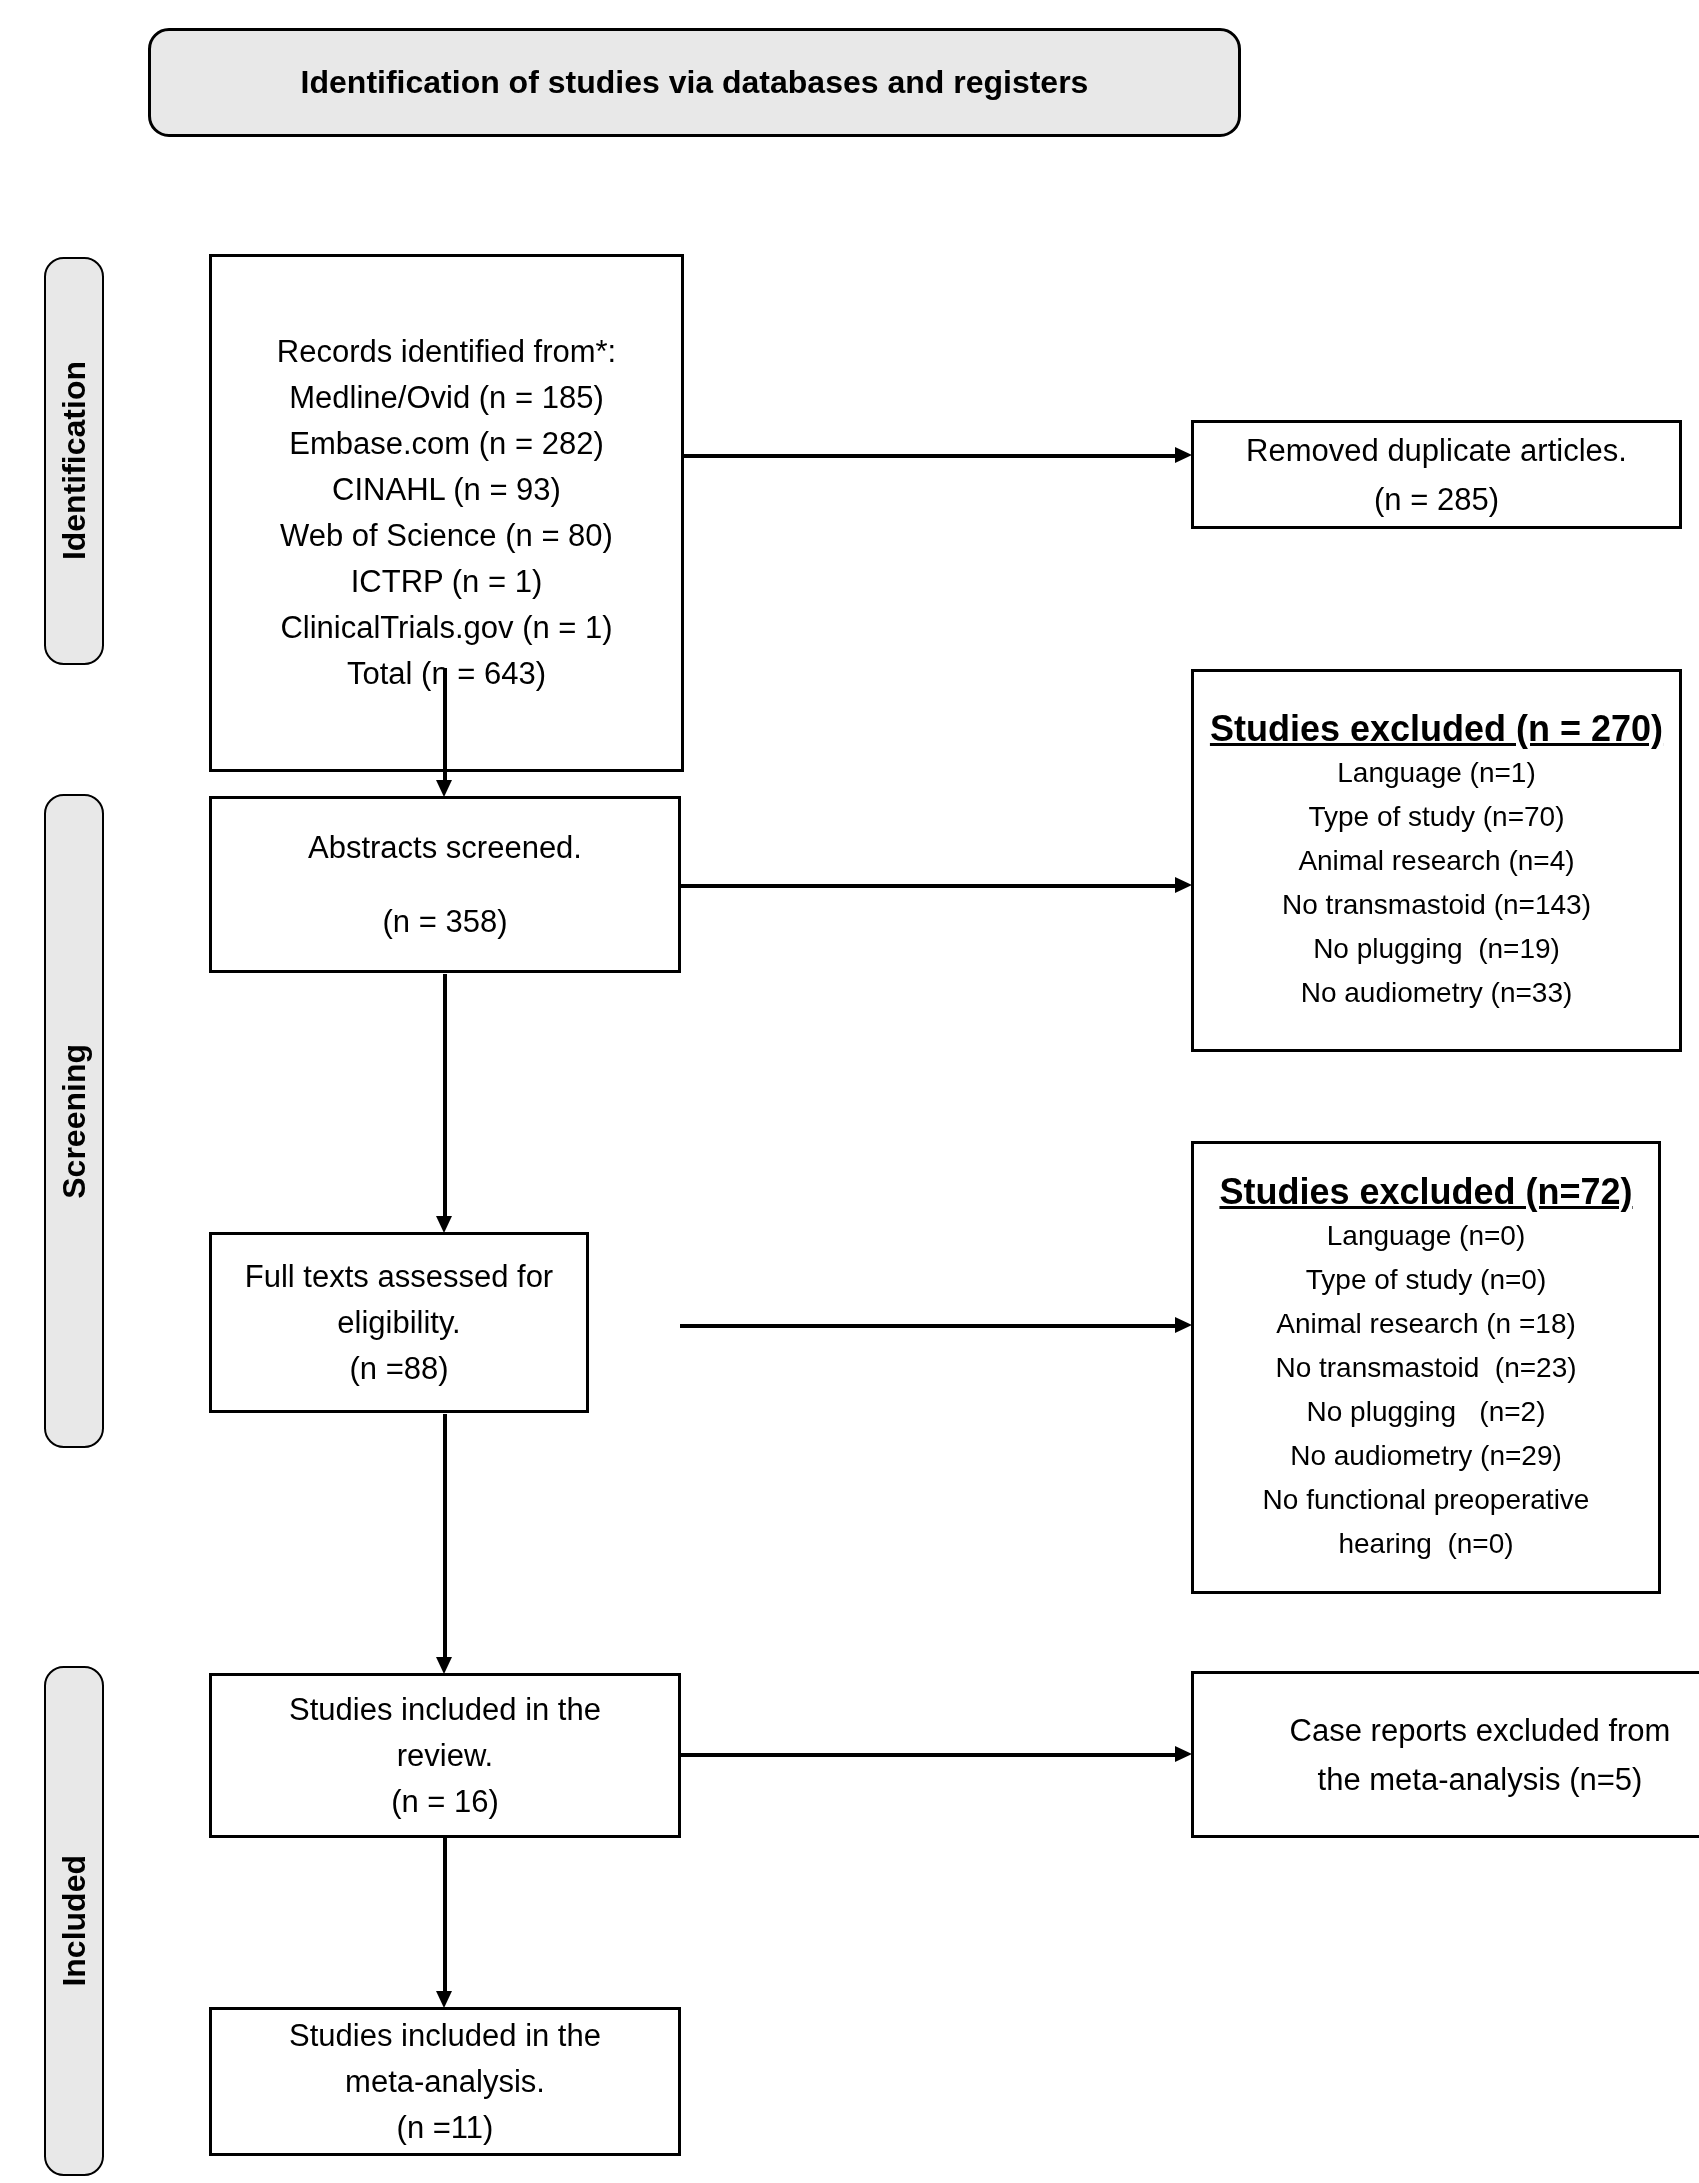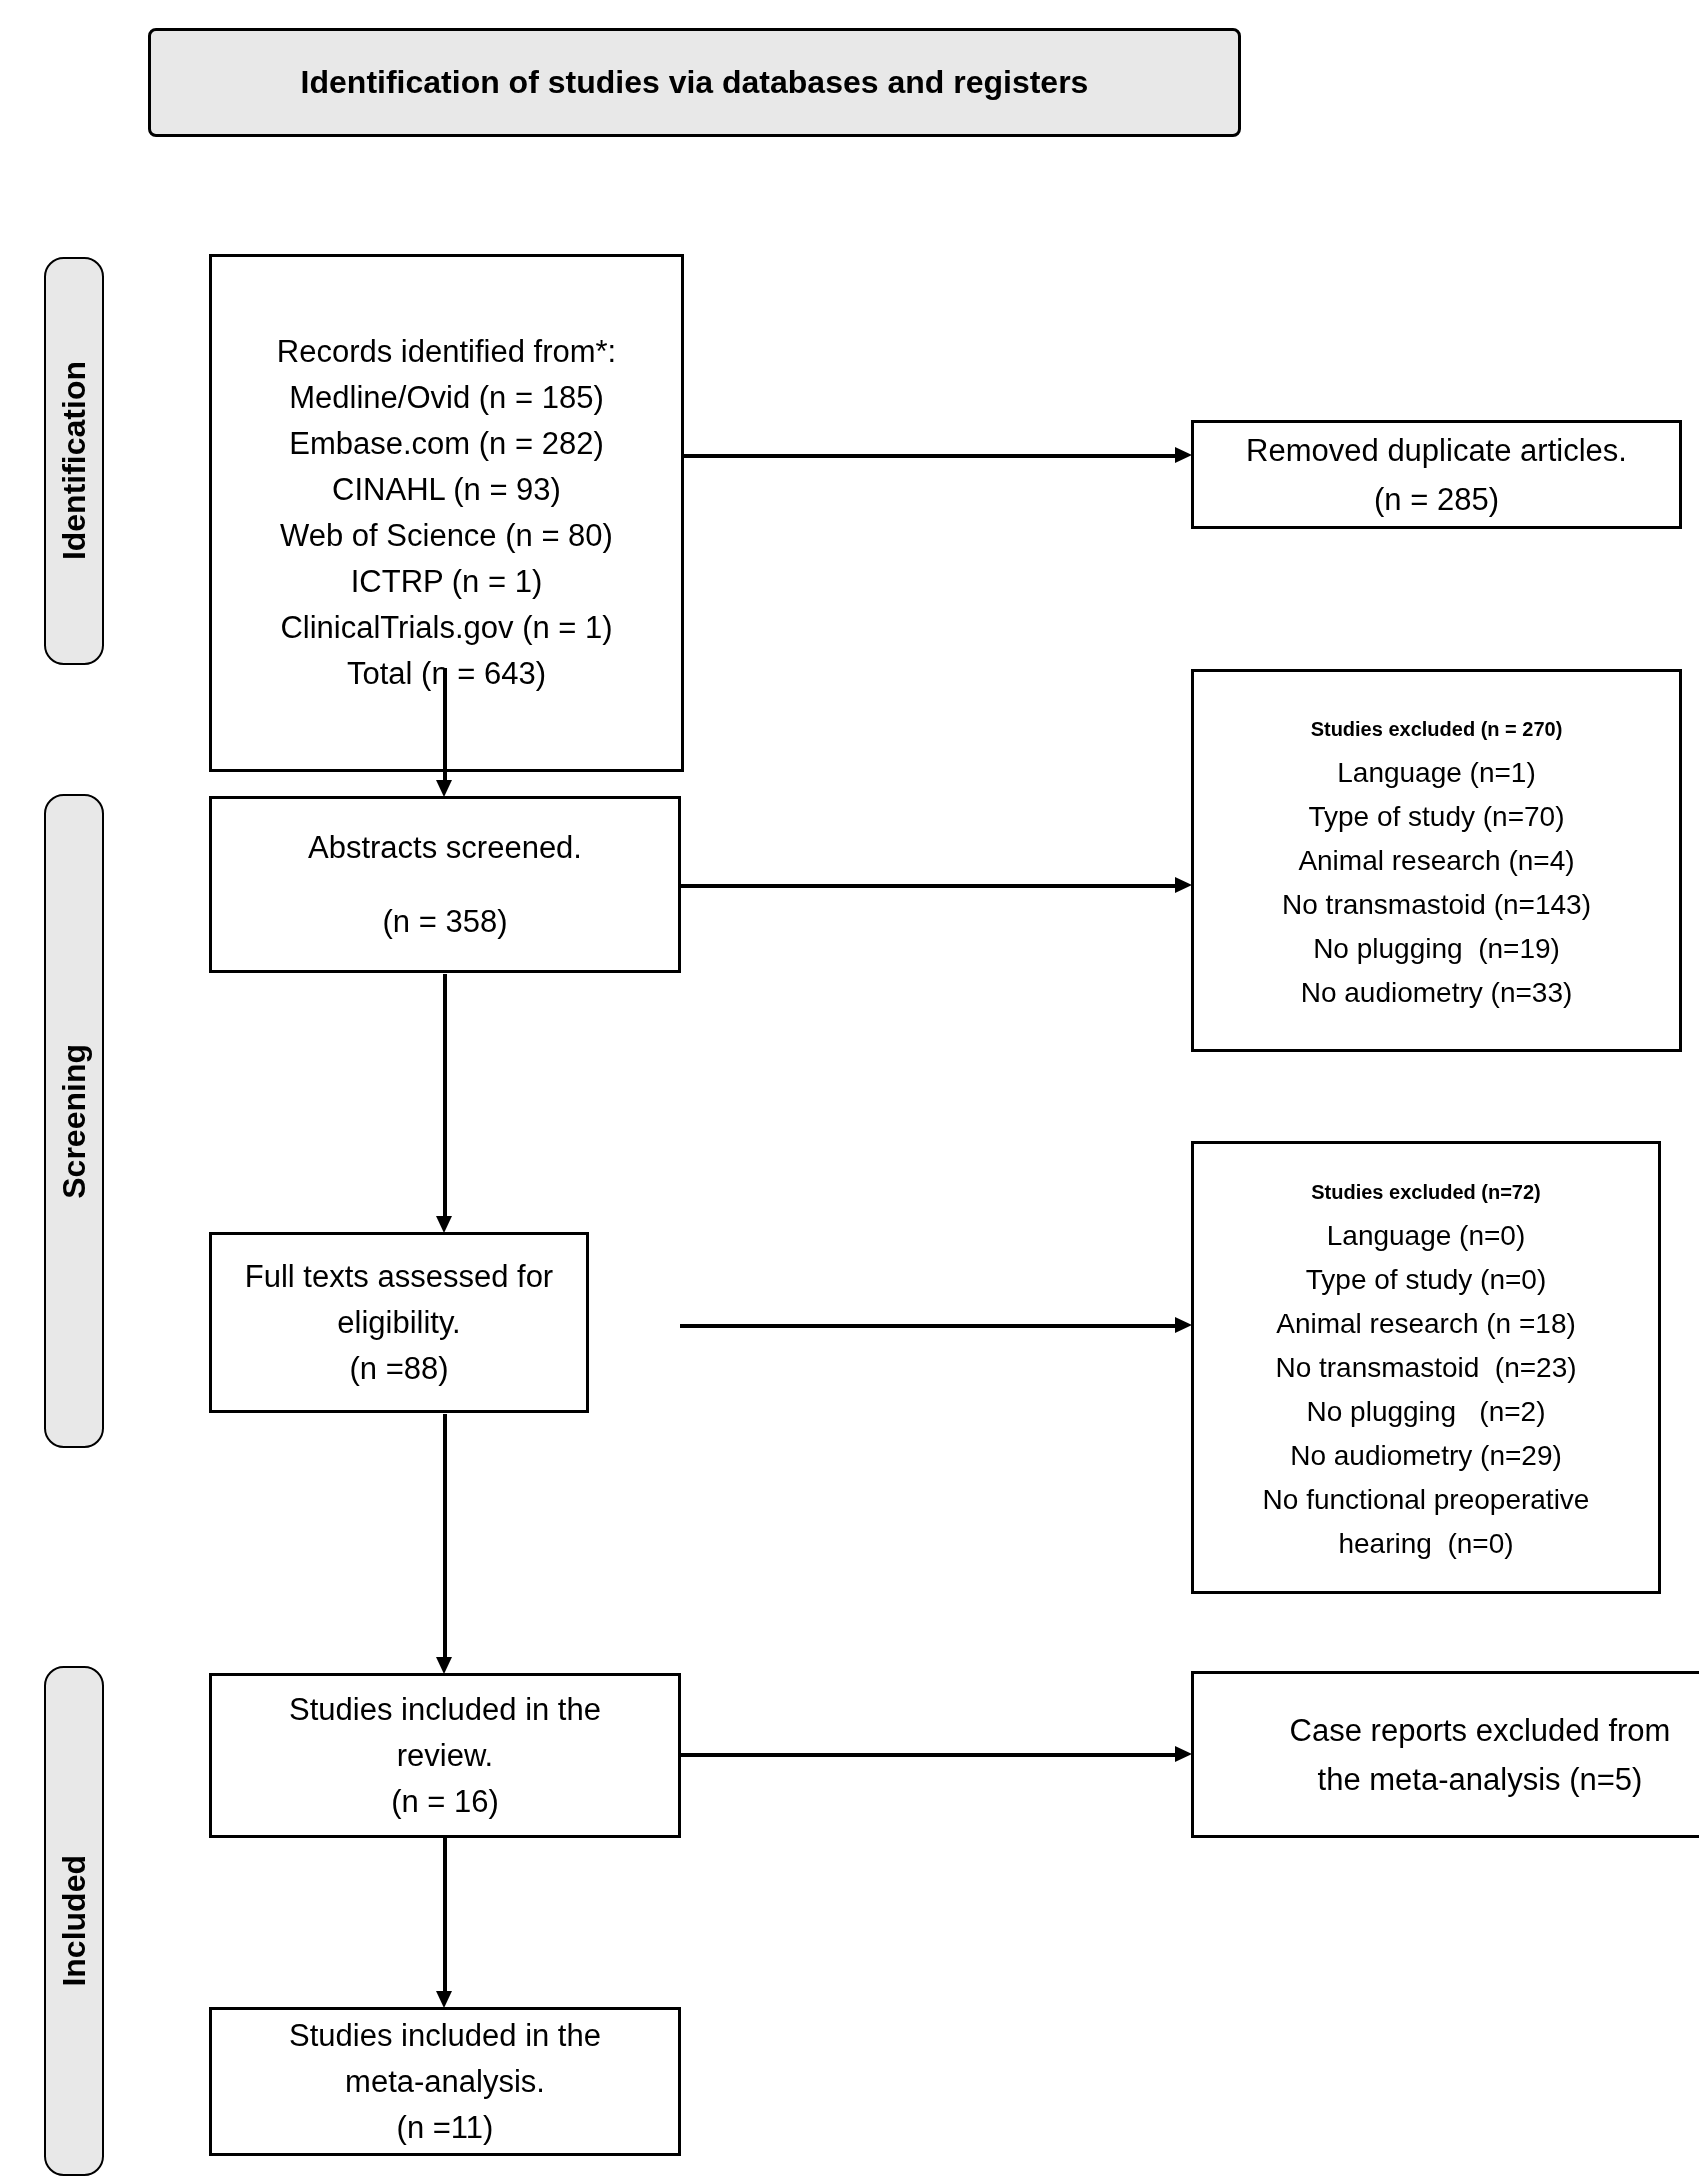--- a/index.html
+++ b/index.html
@@ -26,36 +26,37 @@
     font-size:31px;
     line-height:46px;
     white-space:pre-wrap;
   }
   .side-box .line{
     font-size:28px;
     line-height:44px;
     white-space:pre-wrap;
   }
   .side-box .heading{
-    font-size:20px;
+    font-size:36px;
     line-height:44px;
     font-weight:bold;
     white-space:pre-wrap;
+    text-decoration:underline;
   }
   .big-side .line{
     font-size:31px;
     line-height:49px;
   }
   .title-box{
     position:absolute;
     box-sizing:border-box;
     left:148px; top:28px; width:1093px; height:109px;
     background:#e8e8e8;
     border:3.5px solid #000;
-    border-radius:8px;
+    border-radius:21px;
     display:flex;
     justify-content:center;
     align-items:center;
     font-size:32px;
     font-weight:bold;
   }
   .stage-bar{
     position:absolute;
     box-sizing:border-box;
     width:60px;

